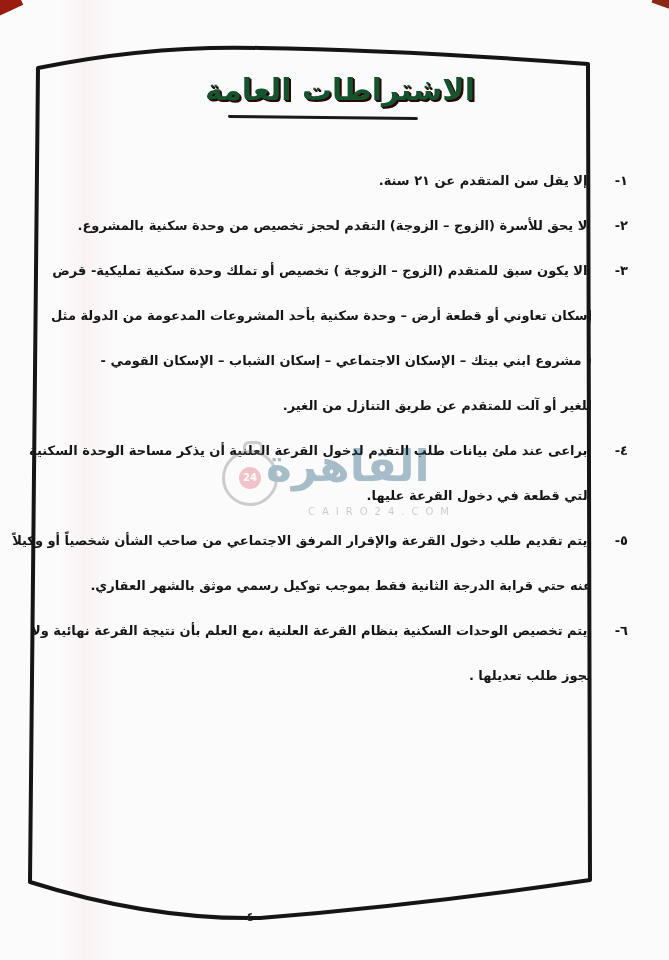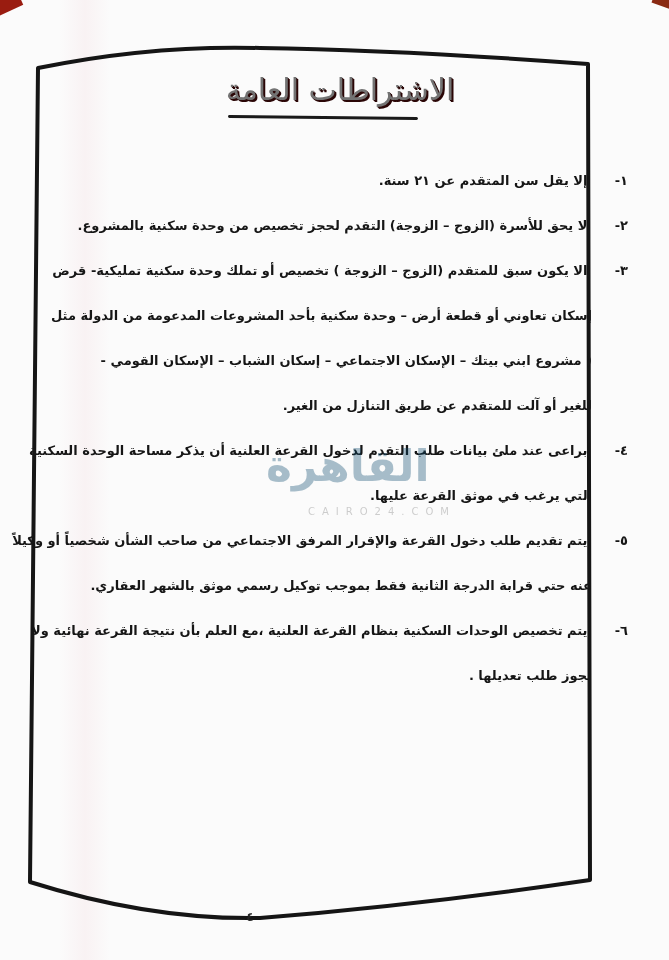--- a/index.html
+++ b/index.html
@@ -30,23 +30,23 @@
     .frame-svg {
       position: absolute; left: 0; top: 0; width: 669px; height: 960px;
     }
     .title-wrap {
       position: absolute;
       left: 180px; top: 70px; width: 320px; height: 60px;
       text-align: center;
     }
     .title {
       font-family: "DejaVu Sans", sans-serif;
-      font-weight: normal;
+      font-weight: bold;
       font-size: 30px;
-      color: #737373;
+      color: #14532d;
       text-shadow: 2px 2px 0 #2a0606, 1px 1px 0 #2a0606;
       direction: rtl;
       line-height: 40px;
       letter-spacing: 0.5px;
     }
     .title-underline {
       position: absolute;
       left: 48px; top: 46px; width: 190px; height: 3px;
       background: #1a1a1a;
       border-radius: 2px;
@@ -145,38 +145,42 @@
   </div>
   <div class="line indent">
     <span>للغير أو آلت للمتقدم عن طريق التنازل من الغير.</span>
   </div>
 
   <div class="line">
     <span class="num">٤-</span>
     <span>براعى عند ملئ بيانات طلب التقدم لدخول القرعة العلنية أن يذكر مساحة الوحدة السكنية</span>
   </div>
   <div class="line indent">
-    <span>التي يرغب في موثق القرعة عليها.</span>
+    <span>التي قطعة في دخول القرعة عليها.</span>
   </div>
 
   <div class="line">
     <span class="num">٥-</span>
     <span>يتم تقديم طلب دخول القرعة والإقرار المرفق الاجتماعي من صاحب الشأن شخصياً أو وكيلاً</span>
   </div>
   <div class="line indent">
     <span>عنه حتي قرابة الدرجة الثانية فقط بموجب توكيل رسمي موثق بالشهر العقاري.</span>
   </div>
 
   <div class="line">
     <span class="num">٦-</span>
     <span>يتم تخصيص الوحدات السكنية بنظام القرعة العلنية ،مع العلم بأن نتيجة القرعة نهائية ولا</span>
   </div>
   <div class="line indent">
     <span>يجوز طلب تعديلها .</span>
   </div>
 </div>
 
 <div class="watermark">
+  <div class="wm-clock">
+    <div class="wm-clock-top"></div>
+    <div class="wm-clock-inner">24</div>
+  </div>
   <div class="wm-text">القاهرة</div>
   <div class="wm-latin">CAIRO24.COM</div>
 </div>
 
 <div class="page-number">٤</div>
 
 </body></html>

